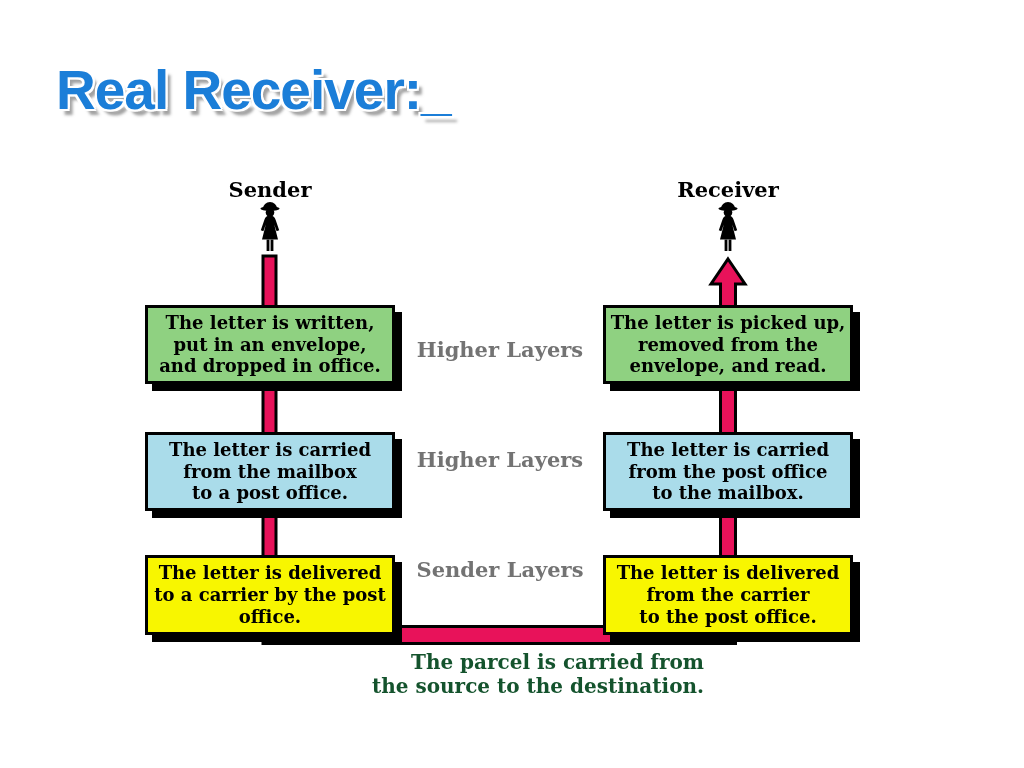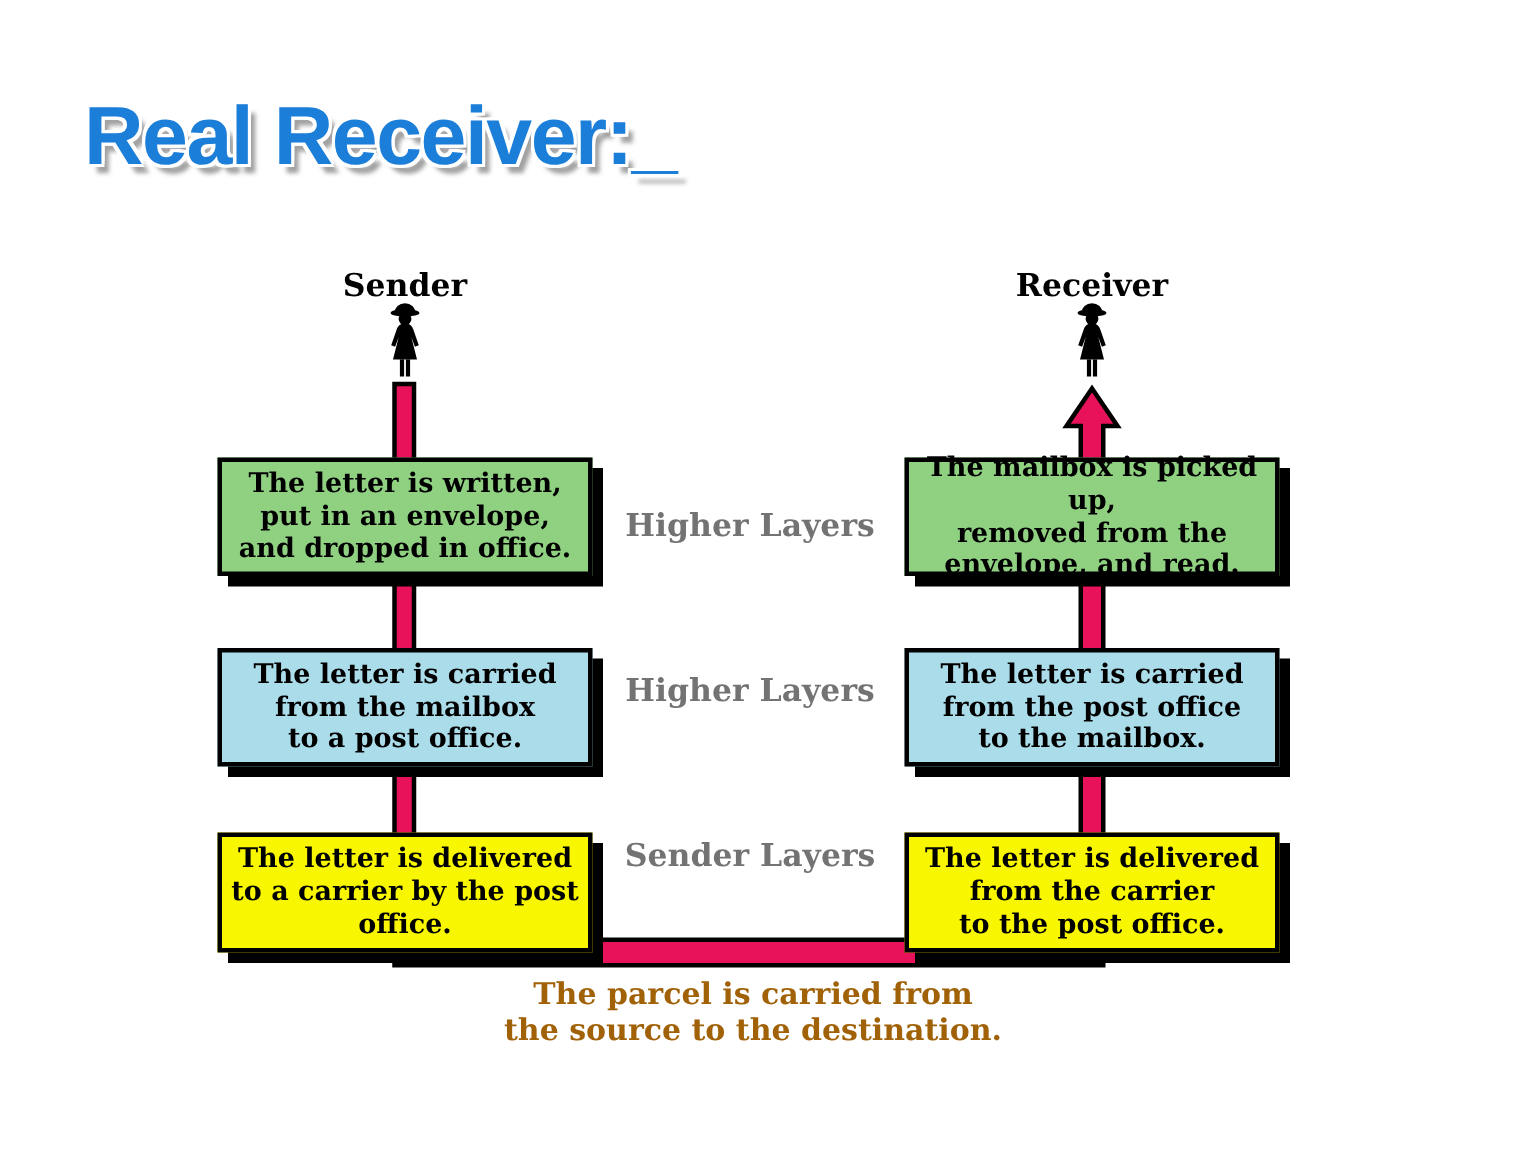--- a/index.html
+++ b/index.html
@@ -24,22 +24,22 @@
   .row-blue{--box-color:var(--box-blue,#aadcea);}
   .row-yellow{--box-color:var(--box-yellow,#f8f600);}
   .col-left{left:145px;}
   .col-right{left:603px;}
   .r1{top:305px;height:73px;}
   .r2{top:432px;height:73px;}
   .r3{top:555px;height:74px;}
   .layer-label{position:absolute;left:397px;width:206px;text-align:center;
                font-weight:bold;font-size:21px;color:#737373;z-index:3;}
   .ll1{top:337px;} .ll2{top:447px;} .ll3{top:557px;}
-  .caption{position:absolute;left:300px;top:650px;width:404px;text-align:center;
-           font-weight:bold;font-size:20px;line-height:1.2;color:#a16207;
+  .caption{position:absolute;left:300px;top:650px;width:404px;text-align:right;
+           font-weight:bold;font-size:20px;line-height:1.2;color:#14532d;
            white-space:pre-line;z-index:3;}
 </style>
 </head>
 <body>
 
 <div class="slide">
 
   <h1 class="title">Real Receiver:_</h1>
 
   <svg class="connectors" width="1024" height="768" viewBox="0 0 1024 768">
@@ -72,21 +72,21 @@
                L28 38.6 L12 38.6 L15.8 23.6 L13.4 30.2 L10.8 29.2 L14.4 18.8
                C15.2 16.4 16.6 14.6 20 14.6 Z"></path>
       <rect x="16.6" y="38.6" width="2.8" height="11.4"></rect>
       <rect x="20.6" y="38.6" width="2.8" height="11.4"></rect>
     </g>
   </svg>
 
   <div class="box col-left row-green r1">The letter is written,
 put in an envelope,
 and dropped in office.</div>
-  <div class="box col-right row-green r1">The mailbox is picked up,
+  <div class="box col-right row-green r1">The letter is picked up,
 removed from the
 envelope, and read.</div>
 
   <div class="box col-left row-blue r2">The letter is carried
 from the mailbox
 to a post office.</div>
   <div class="box col-right row-blue r2">The letter is carried
 from the post office
 to the mailbox.</div>
 

